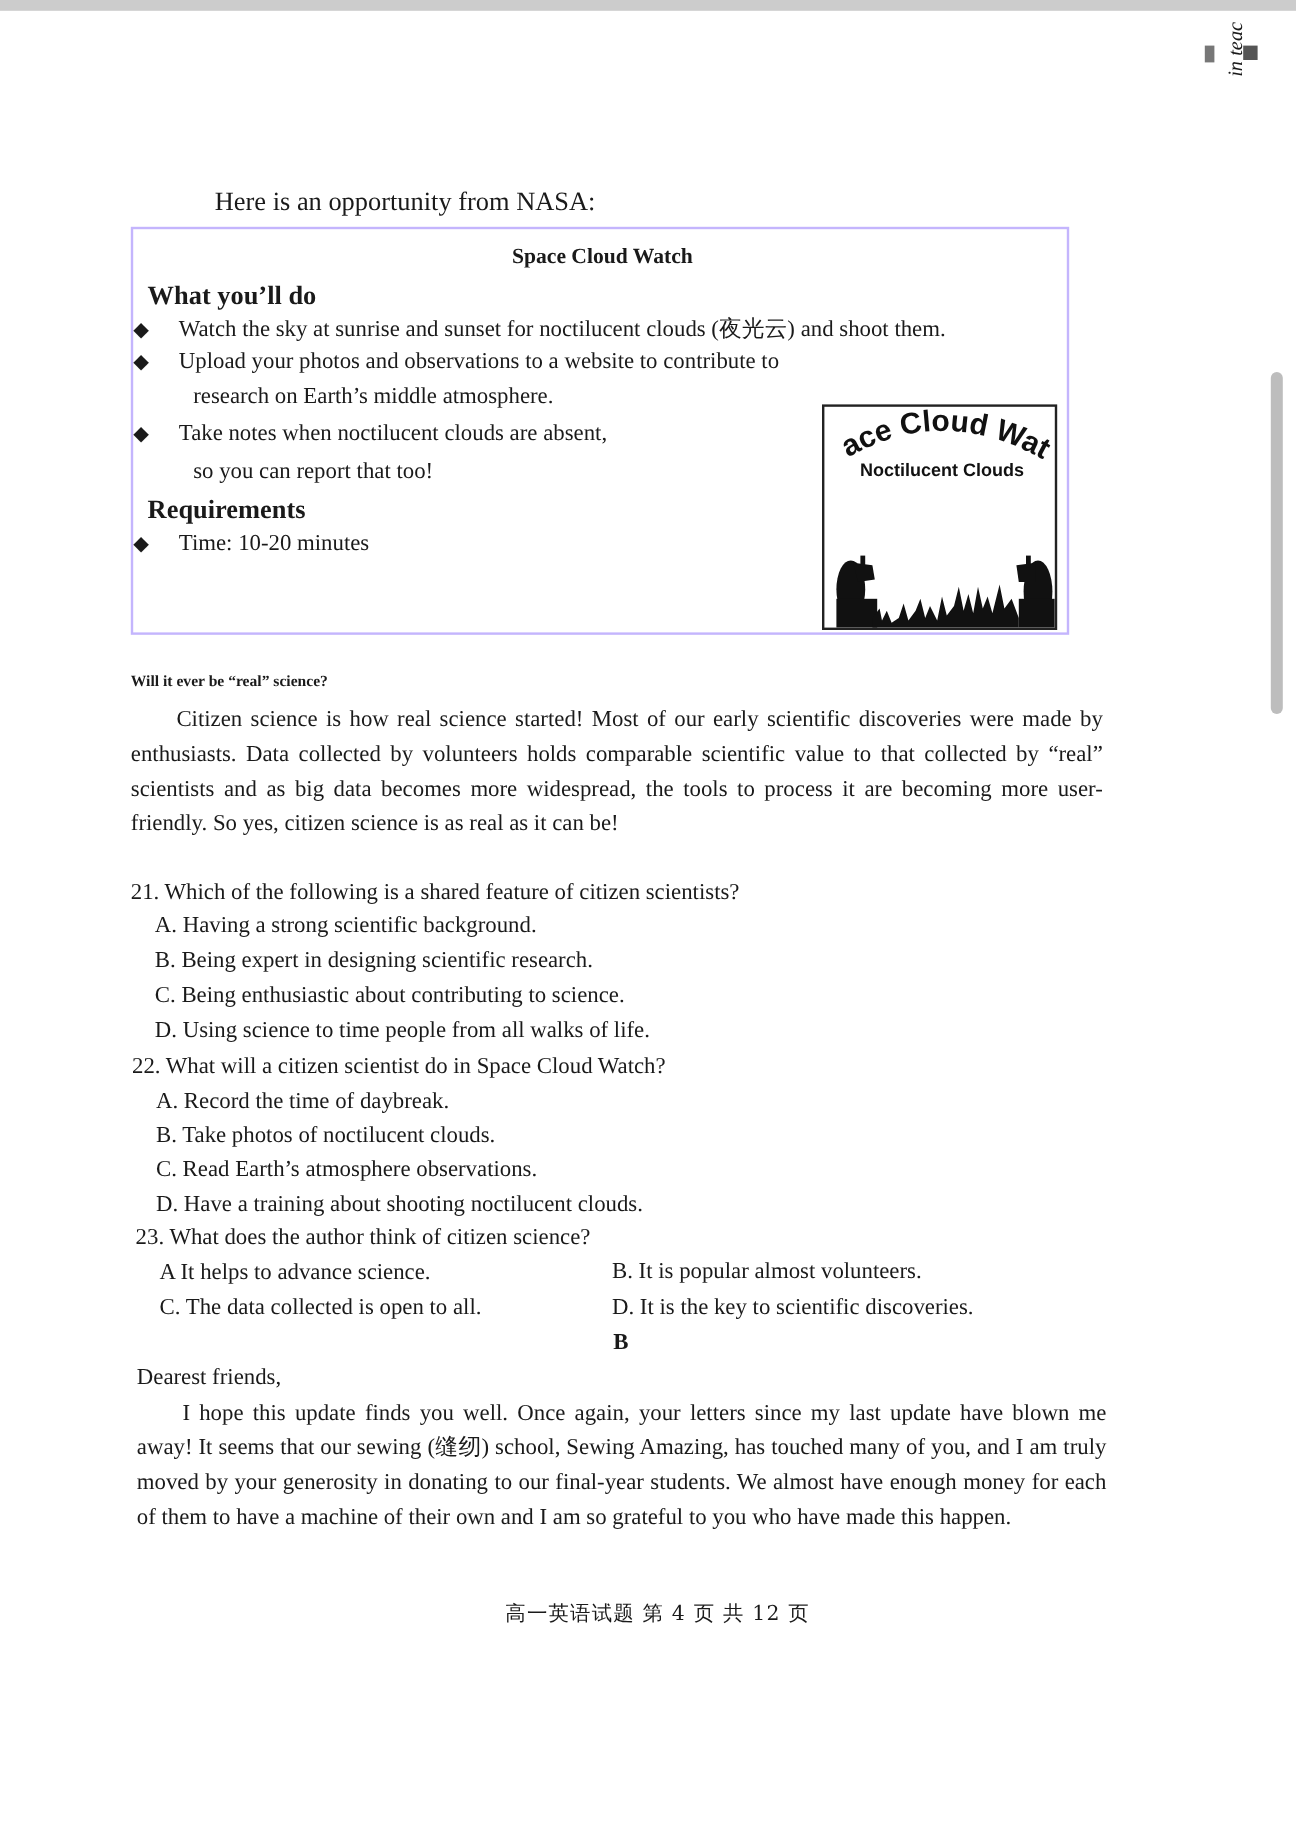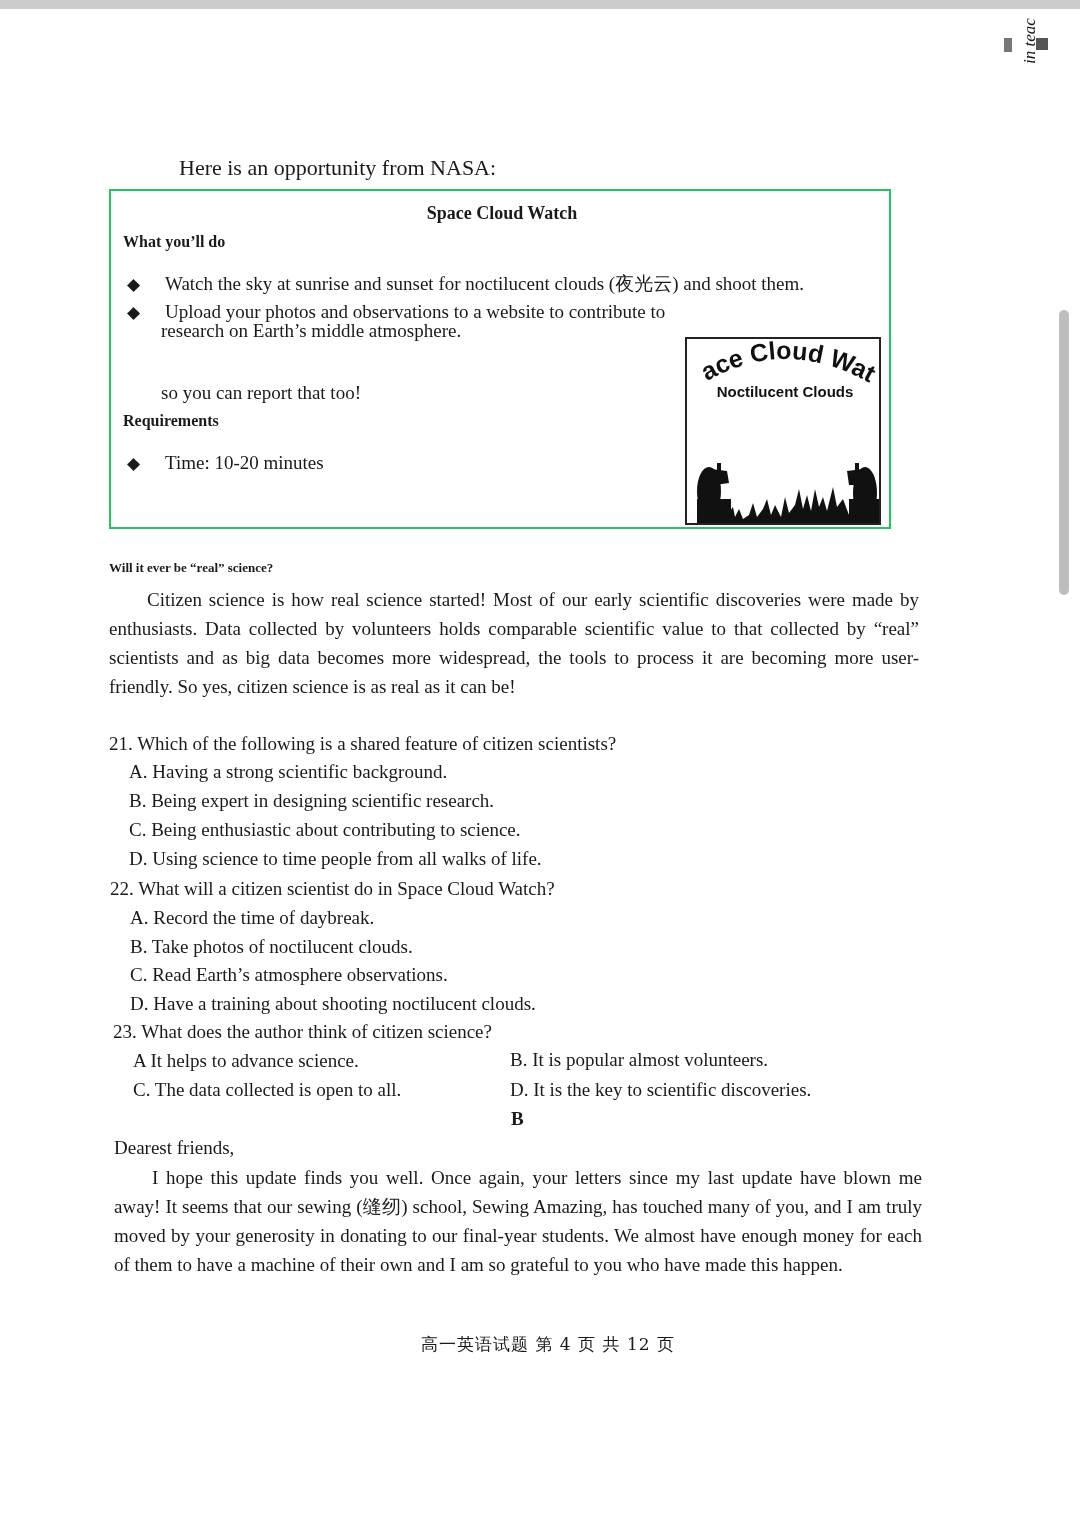--- a/index.html
+++ b/index.html
@@ -11,24 +11,24 @@
   .topbar { position: absolute; left: 0; top: 0; width: 1080px; height: 9px; background: #cccccc; }
   .corner-mark { position: absolute; left: 1000px; top: 34px; width: 70px; height: 70px; }
   .corner-mark .m1 { position: absolute; left: 4px; top: 4px; width: 8px; height: 14px; background: #777; }
   .corner-mark .m2 { position: absolute; left: 36px; top: 4px; width: 12px; height: 12px; background: #555; }
   .corner-mark .rot { position: absolute; left: 20px; top: 30px; transform: rotate(-90deg); transform-origin: left top;
      font-style: italic; font-size: 17px; white-space: nowrap; }
   .scrollbar { position: absolute; left: 1059px; top: 310px; width: 10px; height: 285px; border-radius: 5px; background: #bdbdbd; }
 
   .intro { position: absolute; left: 147px; top: 155px; font-size: 22px; margin-left: 32px; }
 
-  .box { position: absolute; left: 109px; top: 189px; width: 782px; height: 340px; border: 2px solid #22c55e; box-sizing: border-box; padding-left: 16px; }
+  .box { position: absolute; left: 109px; top: 189px; width: 782px; height: 340px; border: 2px solid #c4b5fd; box-sizing: border-box; padding-left: 16px; }
   .box-title { position: absolute; left: 0; width: 782px; top: 12px; text-align: center; font-weight: bold; font-size: 18px; }
-  .sec-head { position: absolute; left: 12px; font-weight: bold; font-size: 16px; }
-  .bl { position: absolute; left: 16px; font-size: 19px; white-space: nowrap; margin-top: 10px; }
+  .sec-head { position: absolute; left: 12px; font-weight: bold; font-size: 22px; }
+  .bl { position: absolute; left: 0; font-size: 19px; white-space: nowrap; }
   .bl .dia { display: inline-block; width: 38px; font-family: "DejaVu Sans", sans-serif; font-size: 17px; }
   .cont { position: absolute; left: 50px; font-size: 19px; white-space: nowrap; }
 
   .logo { position: absolute; left: 574px; top: 146px; width: 196px; height: 188px; border: 2px solid #222; box-sizing: border-box; background: #fff; overflow: hidden; }
   .logo svg { position: absolute; left: 0; top: 0; }
 
   .h-bold { position: absolute; left: 109px; top: 560px; font-weight: bold; font-size: 13px; }
   .para { position: absolute; left: 109px; width: 810px; font-size: 19px; line-height: 29px; text-align: justify; }
   .para .ind { display: inline-block; width: 38px; }
 
@@ -57,20 +57,23 @@
 
   <div class="sec-head" style="top:42px">What you’ll do</div>
 
   <div class="bl" style="top:70px">
     <span class="dia">◆</span><span>Watch the sky at sunrise and sunset for noctilucent clouds (夜光云) and shoot them.</span>
   </div>
   <div class="bl" style="top:100px">
     <span class="dia">◆</span><span>Upload your photos and observations to a website to contribute to</span>
   </div>
   <div class="cont" style="top:129px">research on Earth’s middle atmosphere.</div>
+  <div class="bl" style="top:160px">
+    <span class="dia">◆</span><span>Take notes when noctilucent clouds are absent,</span>
+  </div>
   <div class="cont" style="top:191px">so you can report that too!</div>
 
   <div class="sec-head" style="top:221px">Requirements</div>
 
   <div class="bl" style="top:251px">
     <span class="dia">◆</span><span>Time: 10-20 minutes</span>
   </div>
 
   <div class="logo">
     <svg width="196" height="188" viewBox="0 0 196 188">

